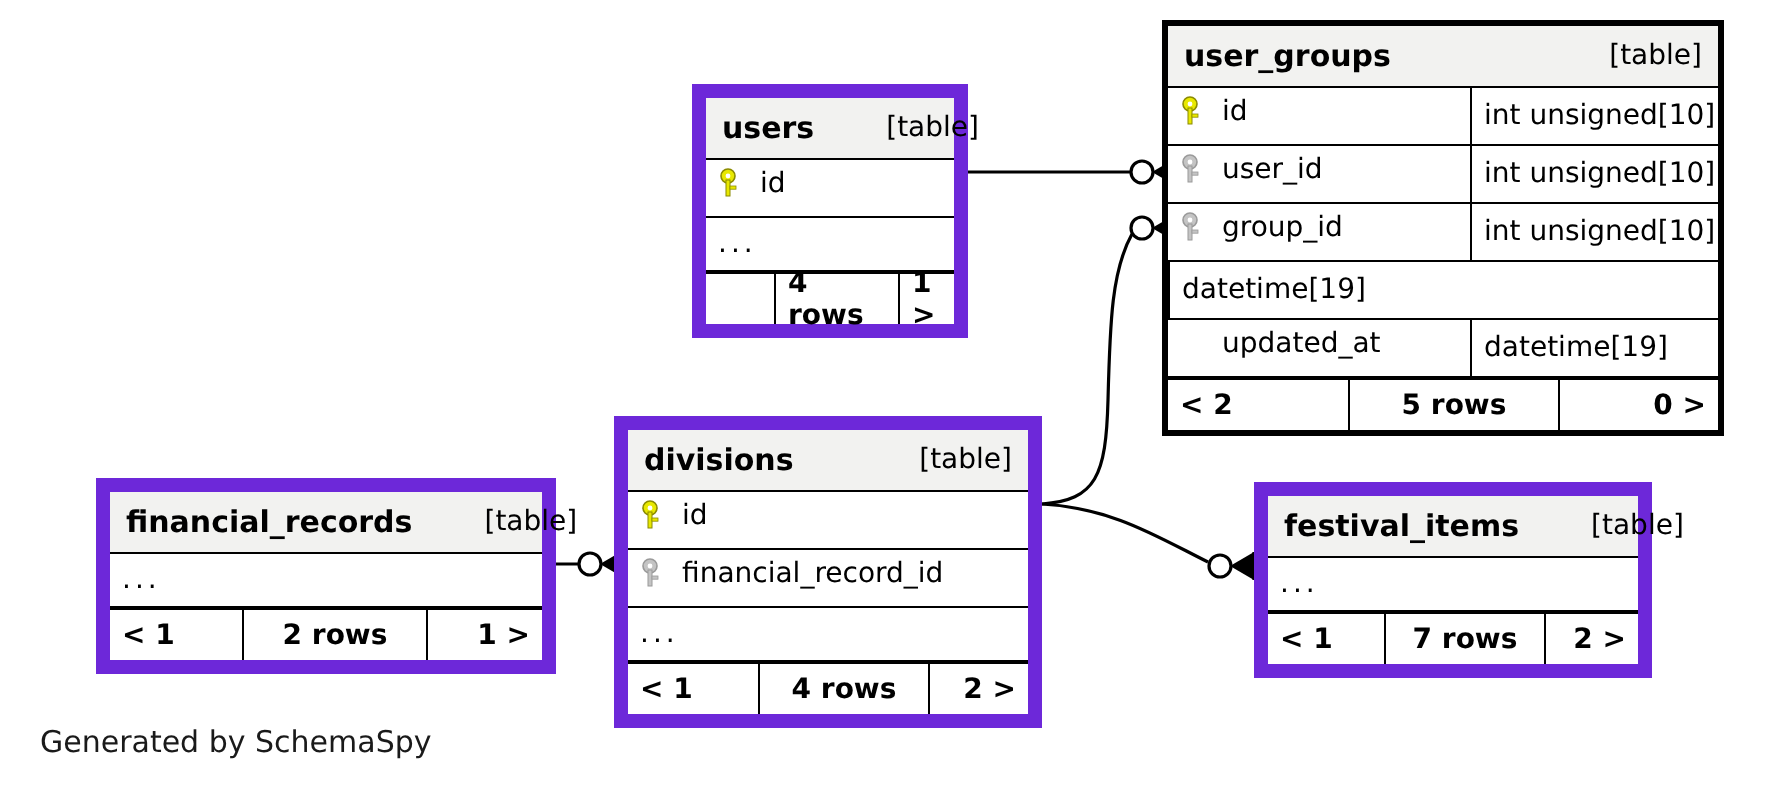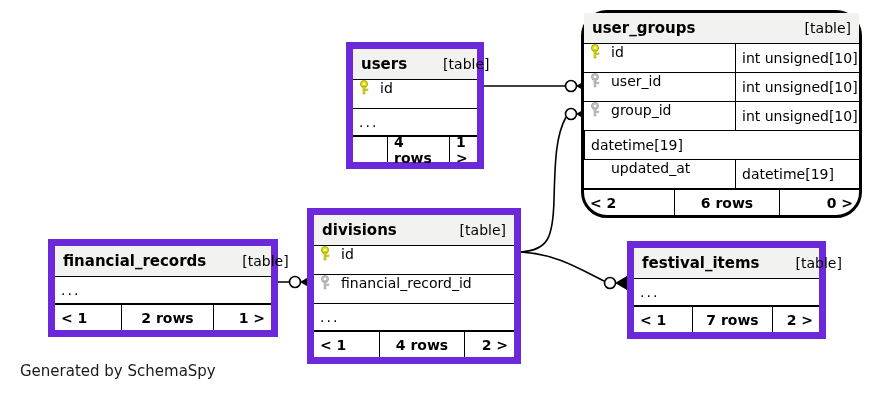--- a/index.html
+++ b/index.html
@@ -67,22 +67,22 @@
     display: flex;
     align-items: stretch;
     border-bottom: 1px solid #000000;
     height: 29px;
     box-sizing: border-box;
   }
   .tbl-row:last-child { border-bottom: none; }
 
   .col-name {
     display: flex;
-    align-items: flex-end;
-    padding: 16px 6px;
+    align-items: flex-start;
+    padding: 4px 6px;
     font-size: 14px;
     flex: 1 1 auto;
     white-space: nowrap;
     overflow: hidden;
   }
   .col-type {
     display: flex;
     align-items: center;
     padding: 0 6px;
     font-size: 14px;
@@ -174,21 +174,21 @@
       <circle cx="610" cy="283" r="5.5" fill="#ffffff" stroke="#000000" stroke-width="1.6"></circle>
       <path d="M 627 276 L 615 283 L 627 290 Z" fill="#000000"></path>
       <path d="M 627 276 L 627 290" stroke="#000000" stroke-width="1.6"></path>
 
       <circle cx="295" cy="282" r="5.5" fill="#ffffff" stroke="#000000" stroke-width="1.6"></circle>
       <path d="M 312 275 L 300 282 L 312 289 Z" fill="#000000"></path>
       <path d="M 312 275 L 312 289" stroke="#000000" stroke-width="1.6"></path>
     </g>
   </svg>
 
-  <div class="table-box highlight" style="left:581px; top:10px; width:281px;border-radius:26px;">
+  <div class="table-box highlight" style="left:581px; top:10px; width:281px;">
     <div class="tbl-header">
       <span class="tbl-name">user_groups</span>
       <span class="tbl-tag">[table]</span>
     </div>
 
     <div class="tbl-row">
       <span class="col-name">
         <svg class="key-icon" viewBox="0 0 14 16">
           <circle cx="5" cy="4" r="3.5" fill="#e8e800" stroke="#8a8a00" stroke-width="0.8"></circle>
           <circle cx="5" cy="4" r="1.2" fill="#ffffff"></circle>
@@ -233,21 +233,21 @@
     <div class="tbl-row">
       <span class="col-name">
         <span class="key-spacer"></span>
         <span>updated_at</span>
       </span>
       <span class="col-type" style="width:124px;">datetime[19]</span>
     </div>
 
     <div class="tbl-footer">
       <div class="foot-left" style="width:90px;">&lt; 2</div>
-      <div class="foot-center" style="width:105px;">6 rows</div>
+      <div class="foot-center" style="width:105px;">5 rows</div>
       <div class="foot-right" style="flex:1;">0 &gt;</div>
     </div>
   </div>
 
   <div class="table-box" style="left:346px; top:42px; width:138px;">
     <div class="tbl-header">
       <span class="tbl-name">users</span>
       <span class="tbl-tag">[table]</span>
     </div>
 

